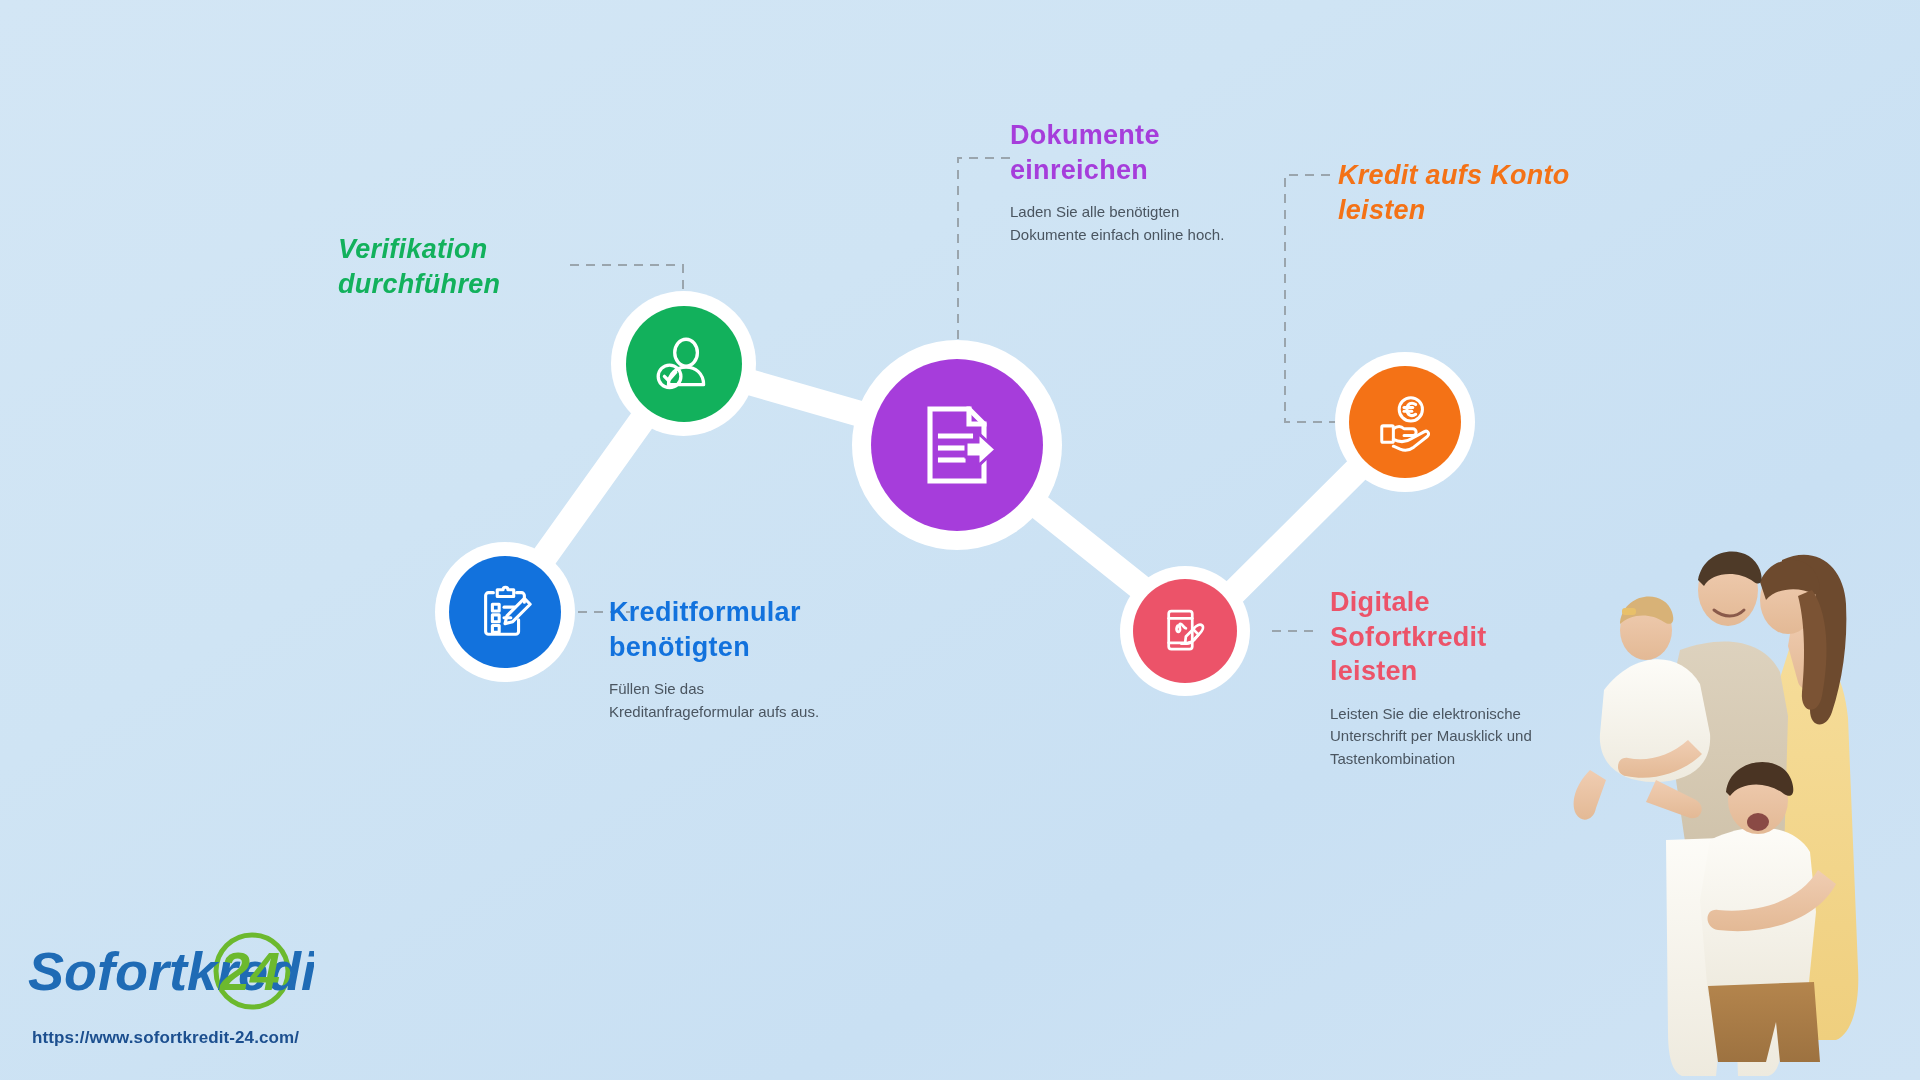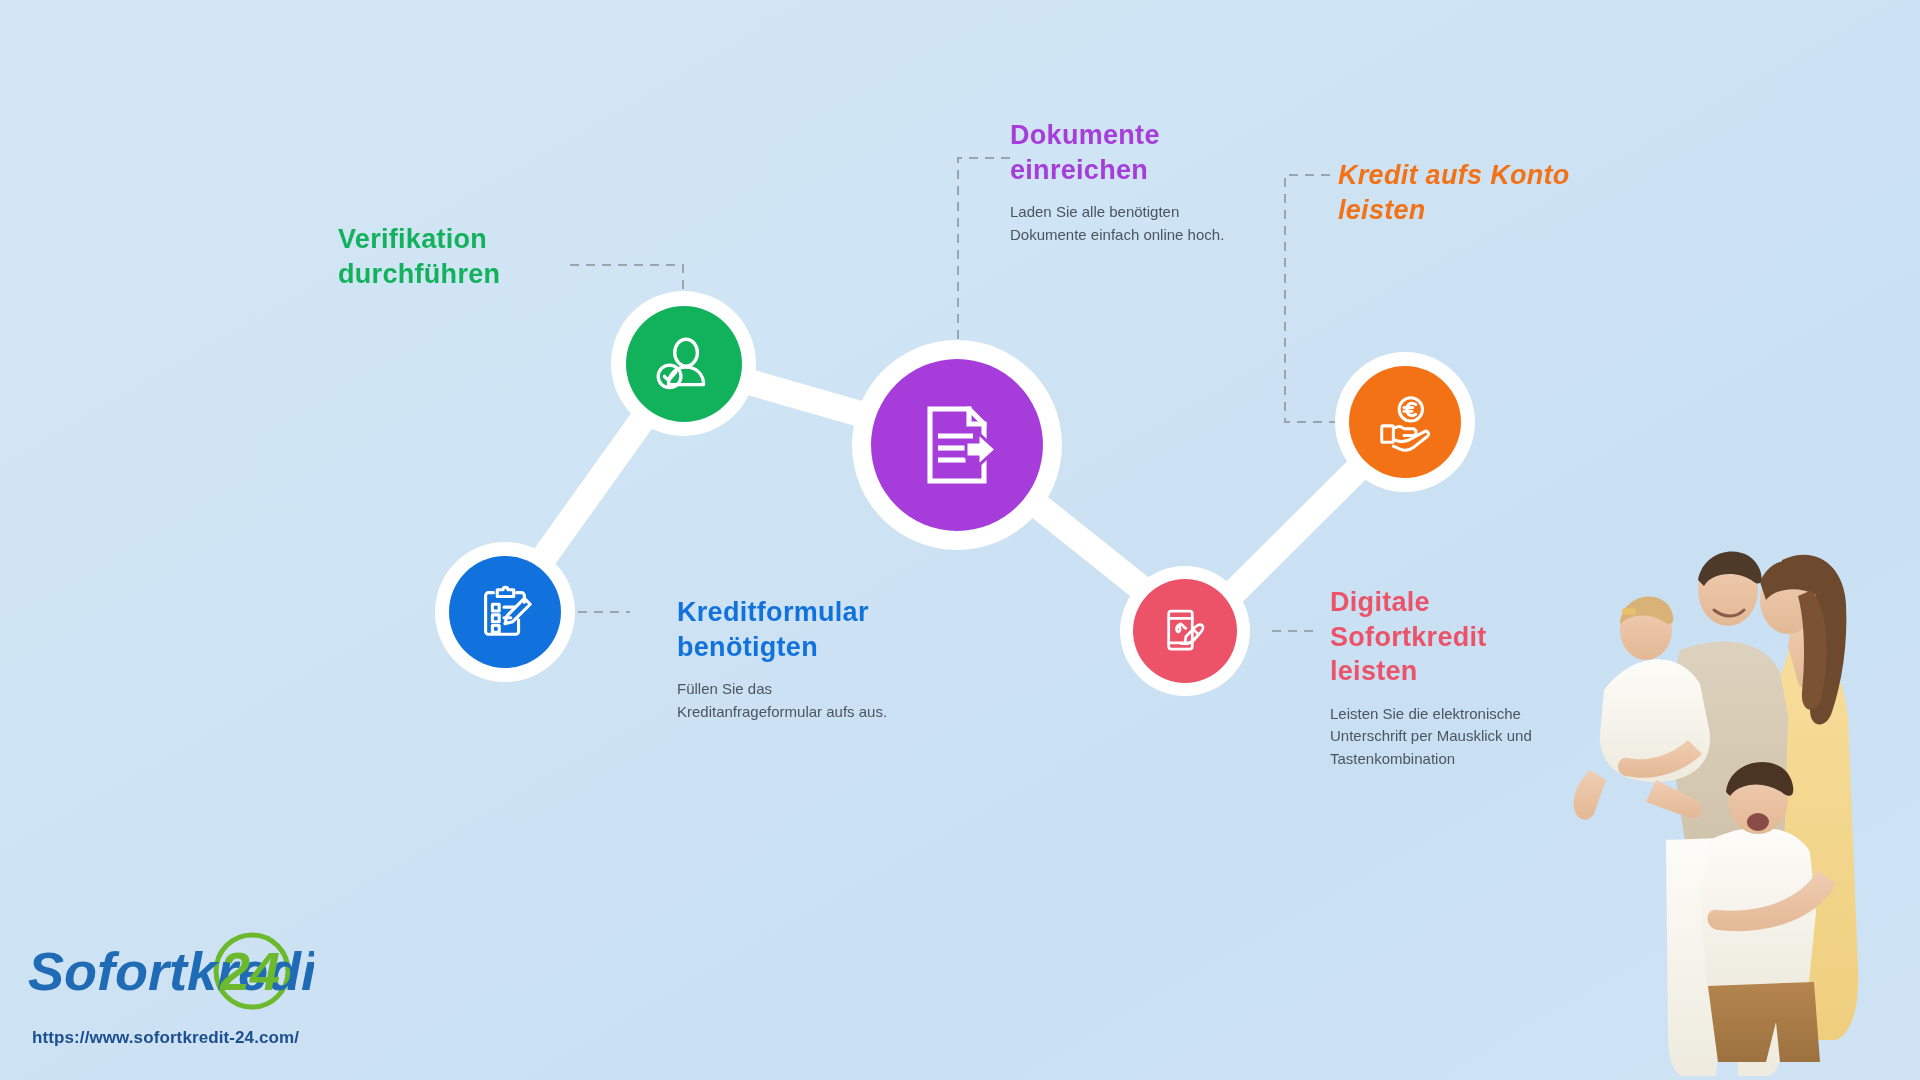--- a/index.html
+++ b/index.html
@@ -154,21 +154,21 @@
           <path d="M31 17 H40"></path>
           <path d="M31 21 H39"></path>
           <rect x="8" y="36" width="12" height="17" rx="1.5"></rect>
           <path d="M20 39 c4 -3 8 -3 11 0 h9 a3.5 3.5 0 0 1 0 7 h-9"></path>
           <path d="M20 50 c6 3 13 3 19 -1 l13 -7 c3 -2 6 2 3 5 l-14 11 c-4 3 -9 4 -14 2 l-7 -3"></path>
         </svg>
       </span>
     </div>
   </div>
 
-  <div class="block" style="left:338px; top:222px; width:232px;">
+  <div class="block" style="left:338px; top:232px; width:232px;font-style:italic;">
     <h3 style="color:#12b15c;">
       <span>Verifikation</span><br>
       <span>durchführen</span>
     </h3>
   </div>
 
   <div class="block" style="left:1010px; top:118px; width:230px;">
     <h3 style="color:#a63ddb;">
       <span>Dokumente</span><br>
       <span>einreichen</span>
@@ -176,21 +176,21 @@
     <p>Laden Sie alle benötigten Dokumente einfach online hoch.</p>
   </div>
 
   <div class="block" style="left:1338px; top:158px; width:232px;font-style:italic;">
     <h3 style="color:#f47216;">
       <span>Kredit aufs Konto</span><br>
       <span>leisten</span>
     </h3>
   </div>
 
-  <div class="block" style="left:677px; top:595px; width:240px;">
+  <div class="block" style="left:609px; top:595px; width:240px;">
     <h3 style="color:#1272dd;">
       <span>Kreditformular</span><br>
       <span>benötigten</span>
     </h3>
     <p>Füllen Sie das Kreditanfrageformular aufs aus.</p>
   </div>
 
   <div class="block" style="left:1330px; top:585px; width:245px;">
     <h3 style="color:#ec5369;">
       <span>Digitale</span><br>

